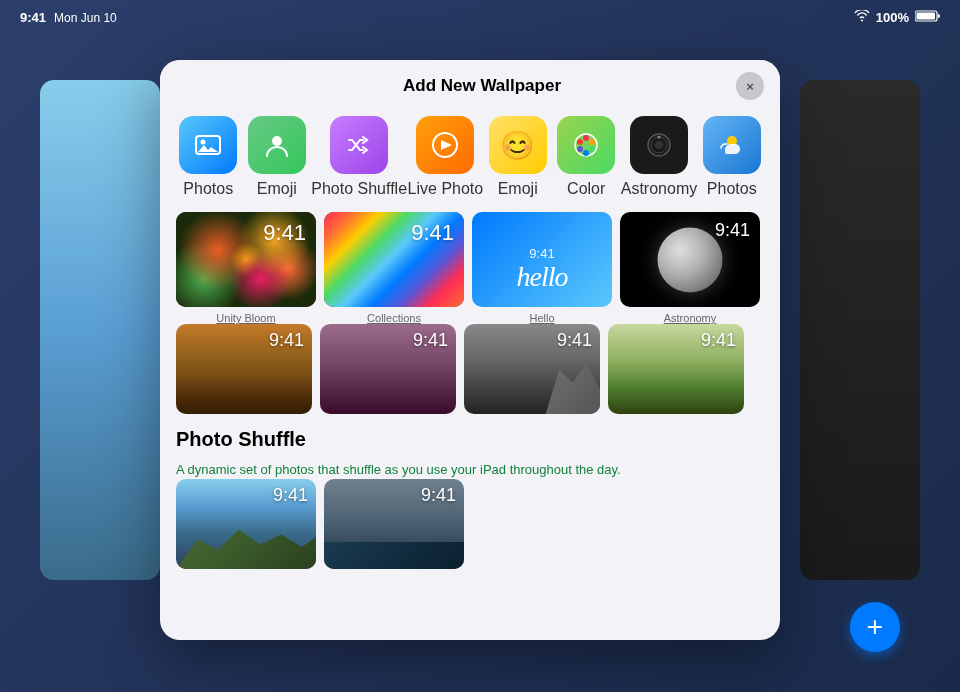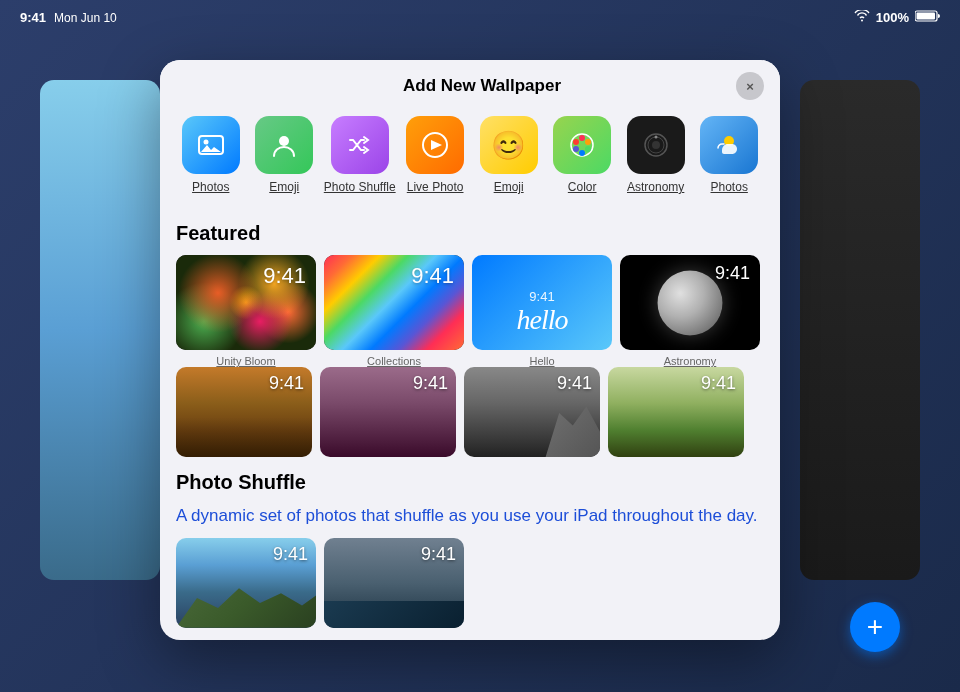--- a/index.html
+++ b/index.html
@@ -144,24 +144,23 @@
     .category-icon {
       width: 58px;
       height: 58px;
       border-radius: 14px;
       display: flex;
       align-items: center;
       justify-content: center;
       font-size: 26px;
     }
     .category-label {
-      font-size: 12px;
+      font-size: 16px;
       color: #333;
       text-align: right;
-      text-decoration: underline;
     }
 
     .icon-photos { background: linear-gradient(135deg, #5ac8fa, #007AFF); }
     .icon-people { background: linear-gradient(135deg, #67c986, #34c759); }
     .icon-shuffle { background: linear-gradient(135deg, #c77dff, #9b44e8); }
     .icon-live { background: linear-gradient(135deg, #ff9f0a, #ff6b00); }
     .icon-emoji { background: linear-gradient(135deg, #ffe066, #ffcc00); }
     .icon-color { background: linear-gradient(135deg, #98d44e, #4cd964); }
     .icon-astronomy { background: #1a1a1a; }
     .icon-weather { background: linear-gradient(135deg, #64b5f6, #1976d2); }
@@ -322,23 +321,22 @@
       position: absolute;
       bottom: 0; right: 0;
       width: 50%;
       height: 70%;
       background: linear-gradient(135deg, #777 0%, #555 100%);
       clip-path: polygon(20% 100%, 40% 30%, 60% 50%, 80% 20%, 100% 60%, 100% 100%);
     }
 
     
     .shuffle-desc {
-      font-size: 17px;
-      color: #1d4ed8;
-      margin-bottom: 10px;
+      font-size: 13px;
+      color: #15803d;
       line-height: 1.4;
     }
     .shuffle-grid {
       display: flex;
       gap: 8px;
     }
     .shuffle-thumb {
       width: 140px;
       height: 90px;
       border-radius: 10px;
@@ -502,21 +500,20 @@
             <path d="M4 18c0-2.2 1.8-4 4-4h2" stroke="white" stroke-width="1.5" stroke-linecap="round"></path>
           </svg>
         </div>
         <span class="category-label">Photos</span>
       </div>
 
     </div>
 
     <div class="modal-content">
 
-      <div class="section-header">Featured</div>
 
       <div class="featured-grid">
 
         <div class="featured-item">
           <div class="featured-thumb thumb-unity">
             <div class="unity-pattern"></div>
             <span class="thumb-time">9:41</span>
           </div>
           <span class="featured-label">Unity Bloom</span>
         </div>

